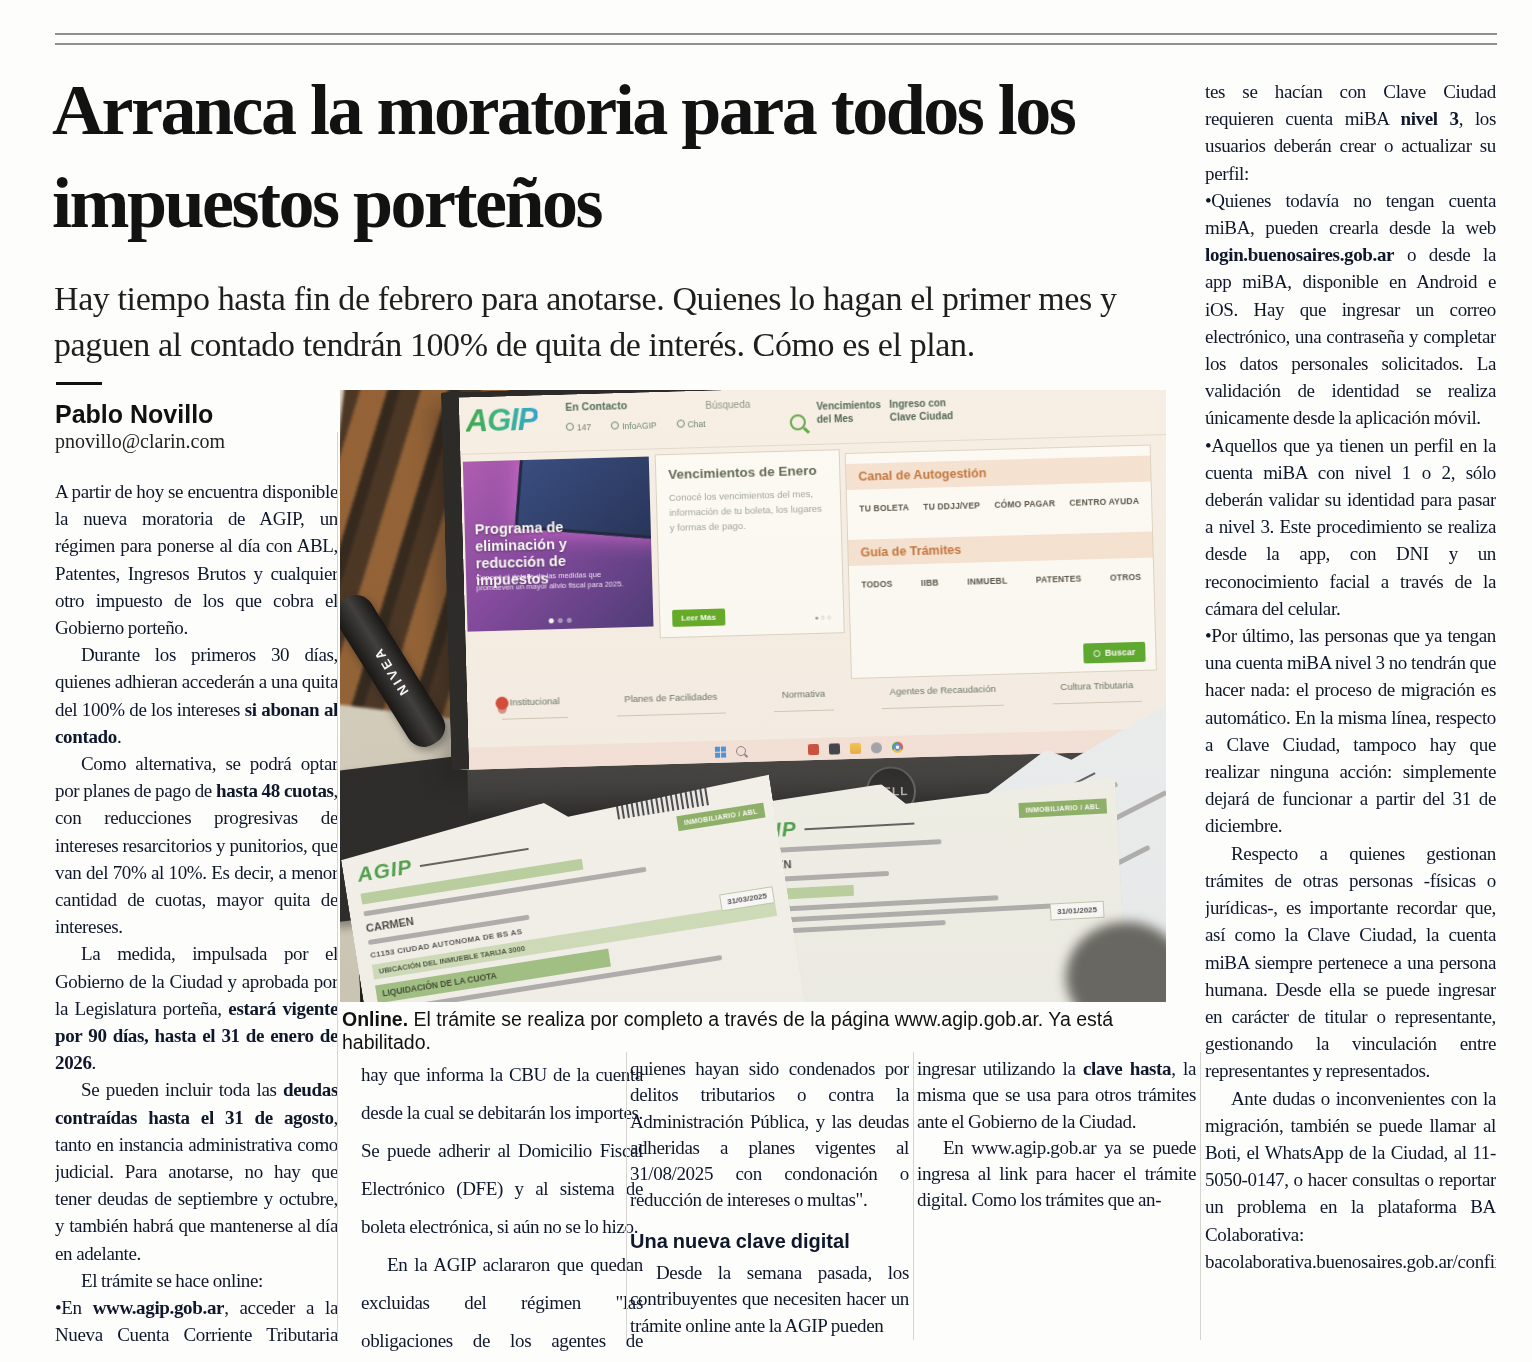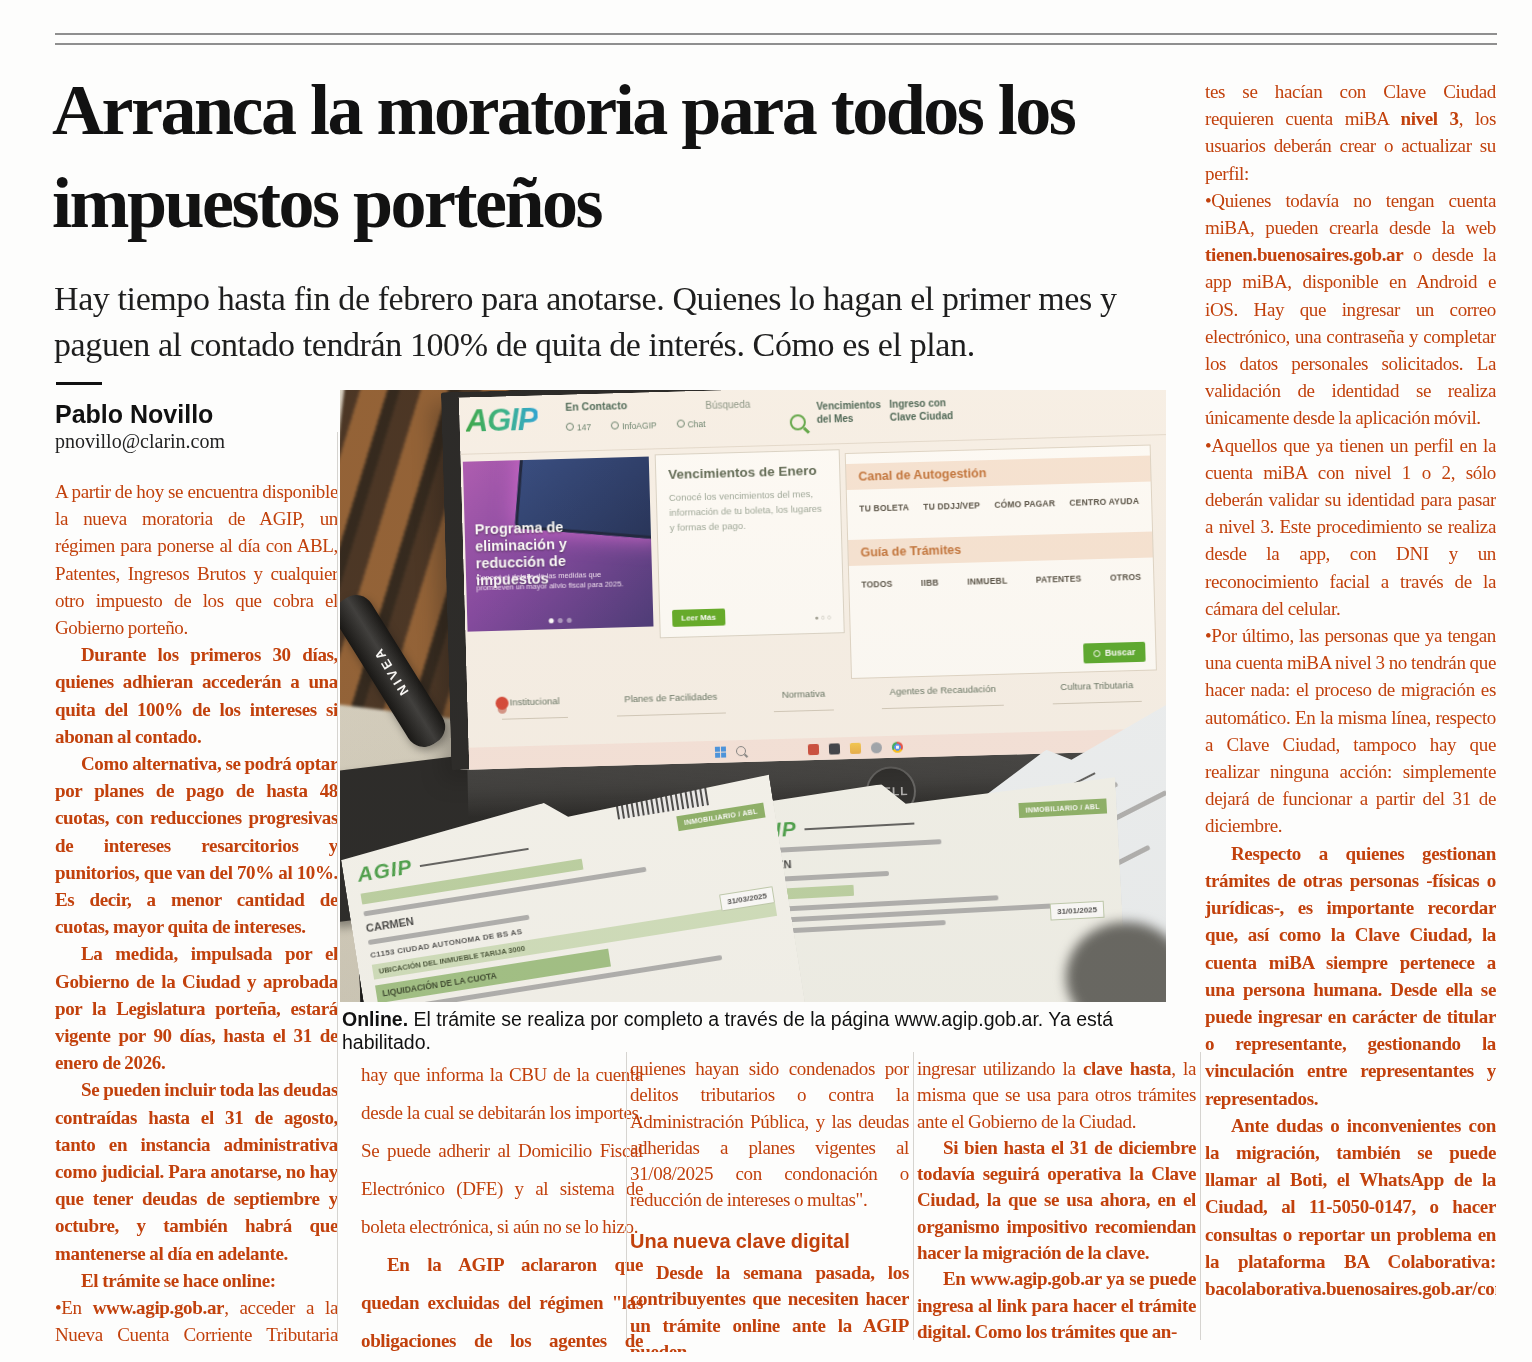--- a/index.html
+++ b/index.html
@@ -13,23 +13,23 @@
             font-family:"Liberation Serif",serif;font-weight:bold;
             font-size:72px;line-height:93px;letter-spacing:-2.5px;color:#121212;}
   .subhead{position:absolute;left:54px;top:276px;width:1118px;margin:0;
            font-size:34px;line-height:46px;letter-spacing:-0.4px;color:#1e1e1e;}
   .byline-rule{position:absolute;left:56px;top:382px;width:46px;height:3px;background:#111;}
   .byline-author{position:absolute;left:55px;top:400px;font-family:"Liberation Sans",sans-serif;
                  font-weight:bold;font-size:25px;color:#111;}
   .byline-email{position:absolute;left:55px;top:430px;font-size:20px;color:#222;}
   
   .col{position:absolute;font-size:19px;line-height:27.2px;letter-spacing:-0.35px;
-       word-spacing:-0.5px;color:#c2410c;overflow:hidden;}
+       word-spacing:-0.5px;color:#0f172a;overflow:hidden;}
   .para{margin:0;text-align:justify;}
-  .para.ind{text-indent:26px;font-weight:bold;}
+  .para.ind{text-indent:26px;}
   .para.subhed{font-family:"Liberation Sans",sans-serif;font-weight:bold;font-size:20px;
                letter-spacing:0;text-align:left;margin:14px 0 6px;}
   .col-left{left:55px;top:478px;width:283px;height:868px;}
   .col-b1{left:341px;top:1056px;width:282px;height:296px;line-height:38px;margin-left:20px;}
   .col-b2{left:630px;top:1056px;width:279px;height:296px;line-height:26.3px;}
   .col-b3{left:917px;top:1056px;width:279px;height:296px;line-height:26.3px;}
   .col-right{left:1205px;top:78px;width:291px;height:1272px;}
   .vrule{position:absolute;width:1px;background:#d6d4d0;}
   .vr1{left:337px;top:432px;height:908px;}
   .vr2{left:626px;top:1052px;height:288px;}
@@ -347,26 +347,25 @@
       <p class="para">hay que informa la CBU de la cuenta desde la cual se debitarán los importes. Se puede adherir al Domicilio Fiscal Electrónico (DFE) y al sistema de boleta electrónica, si aún no se lo hizo.</p>
       <p class="para ind">En la AGIP aclararon que quedan excluidas del régimen "las obligaciones de los agentes de recaudación, las personas en quiebra sin continuidad de la explotación,</p>
     </div>
   <div class="col col-b2">
       <p class="para">quienes hayan sido condenados por delitos tributarios o contra la Administración Pública, y las deudas adheridas a planes vigentes al 31/08/2025 con condonación o reducción de intereses o multas".</p>
       <p class="para subhed">Una nueva clave digital</p>
       <p class="para ind">Desde la semana pasada, los contribuyentes que necesiten hacer un trámite online ante la AGIP pueden</p>
     </div>
   <div class="col col-b3">
       <p class="para">ingresar utilizando la <b>clave hasta</b>, la misma que se usa para otros trámites ante el Gobierno de la Ciudad.</p>
-      <p class="para ind">Si bien hasta el 31 de diciembre todavía seguirá operativa la Clave Ciudad, la que se usa ahora, en el organismo impositivo recomiendan hacer la migración de la clave.</p>
       <p class="para ind">En www.agip.gob.ar ya se puede ingresa al link para hacer el trámite digital. Como los trámites que an-</p>
     </div>
   <div class="col col-right">
       <p class="para">tes se hacían con Clave Ciudad requieren cuenta miBA <b>nivel 3</b>, los usuarios deberán crear o actualizar su perfil:</p>
-      <p class="para">•Quienes todavía no tengan cuenta miBA, pueden crearla desde la web <b>tienen.buenosaires.gob.ar</b> o desde la app miBA, disponible en Android e iOS. Hay que ingresar un correo electrónico, una contraseña y completar los datos personales solicitados. La validación de identidad se realiza únicamente desde la aplicación móvil.</p>
+      <p class="para">•Quienes todavía no tengan cuenta miBA, pueden crearla desde la web <b>login.buenosaires.gob.ar</b> o desde la app miBA, disponible en Android e iOS. Hay que ingresar un correo electrónico, una contraseña y completar los datos personales solicitados. La validación de identidad se realiza únicamente desde la aplicación móvil.</p>
       <p class="para">•Aquellos que ya tienen un perfil en la cuenta miBA con nivel 1 o 2, sólo deberán validar su identidad para pasar a nivel 3. Este procedimiento se realiza desde la app, con DNI y un reconocimiento facial a través de la cámara del celular.</p>
       <p class="para">•Por último, las personas que ya tengan una cuenta miBA nivel 3 no tendrán que hacer nada: el proceso de migración es automático. En la misma línea, respecto a Clave Ciudad, tampoco hay que realizar ninguna acción: simplemente dejará de funcionar a partir del 31 de diciembre.</p>
       <p class="para ind">Respecto a quienes gestionan trámites de otras personas -físicas o jurídicas-, es importante recordar que, así como la Clave Ciudad, la cuenta miBA siempre pertenece a una persona humana. Desde ella se puede ingresar en carácter de titular o representante, gestionando la vinculación entre representantes y representados.</p>
       <p class="para ind">Ante dudas o inconvenientes con la migración, también se puede llamar al Boti, el WhatsApp de la Ciudad, al 11-5050-0147, o hacer consultas o reportar un problema en la plataforma BA Colaborativa: bacolaborativa.buenosaires.gob.ar/confirmacion/1696336301179</p>
     </div>
 
   <div class="vrule vr1"></div>
   <div class="vrule vr2"></div>
   <div class="vrule vr3"></div>
   <div class="vrule vr4"></div>

